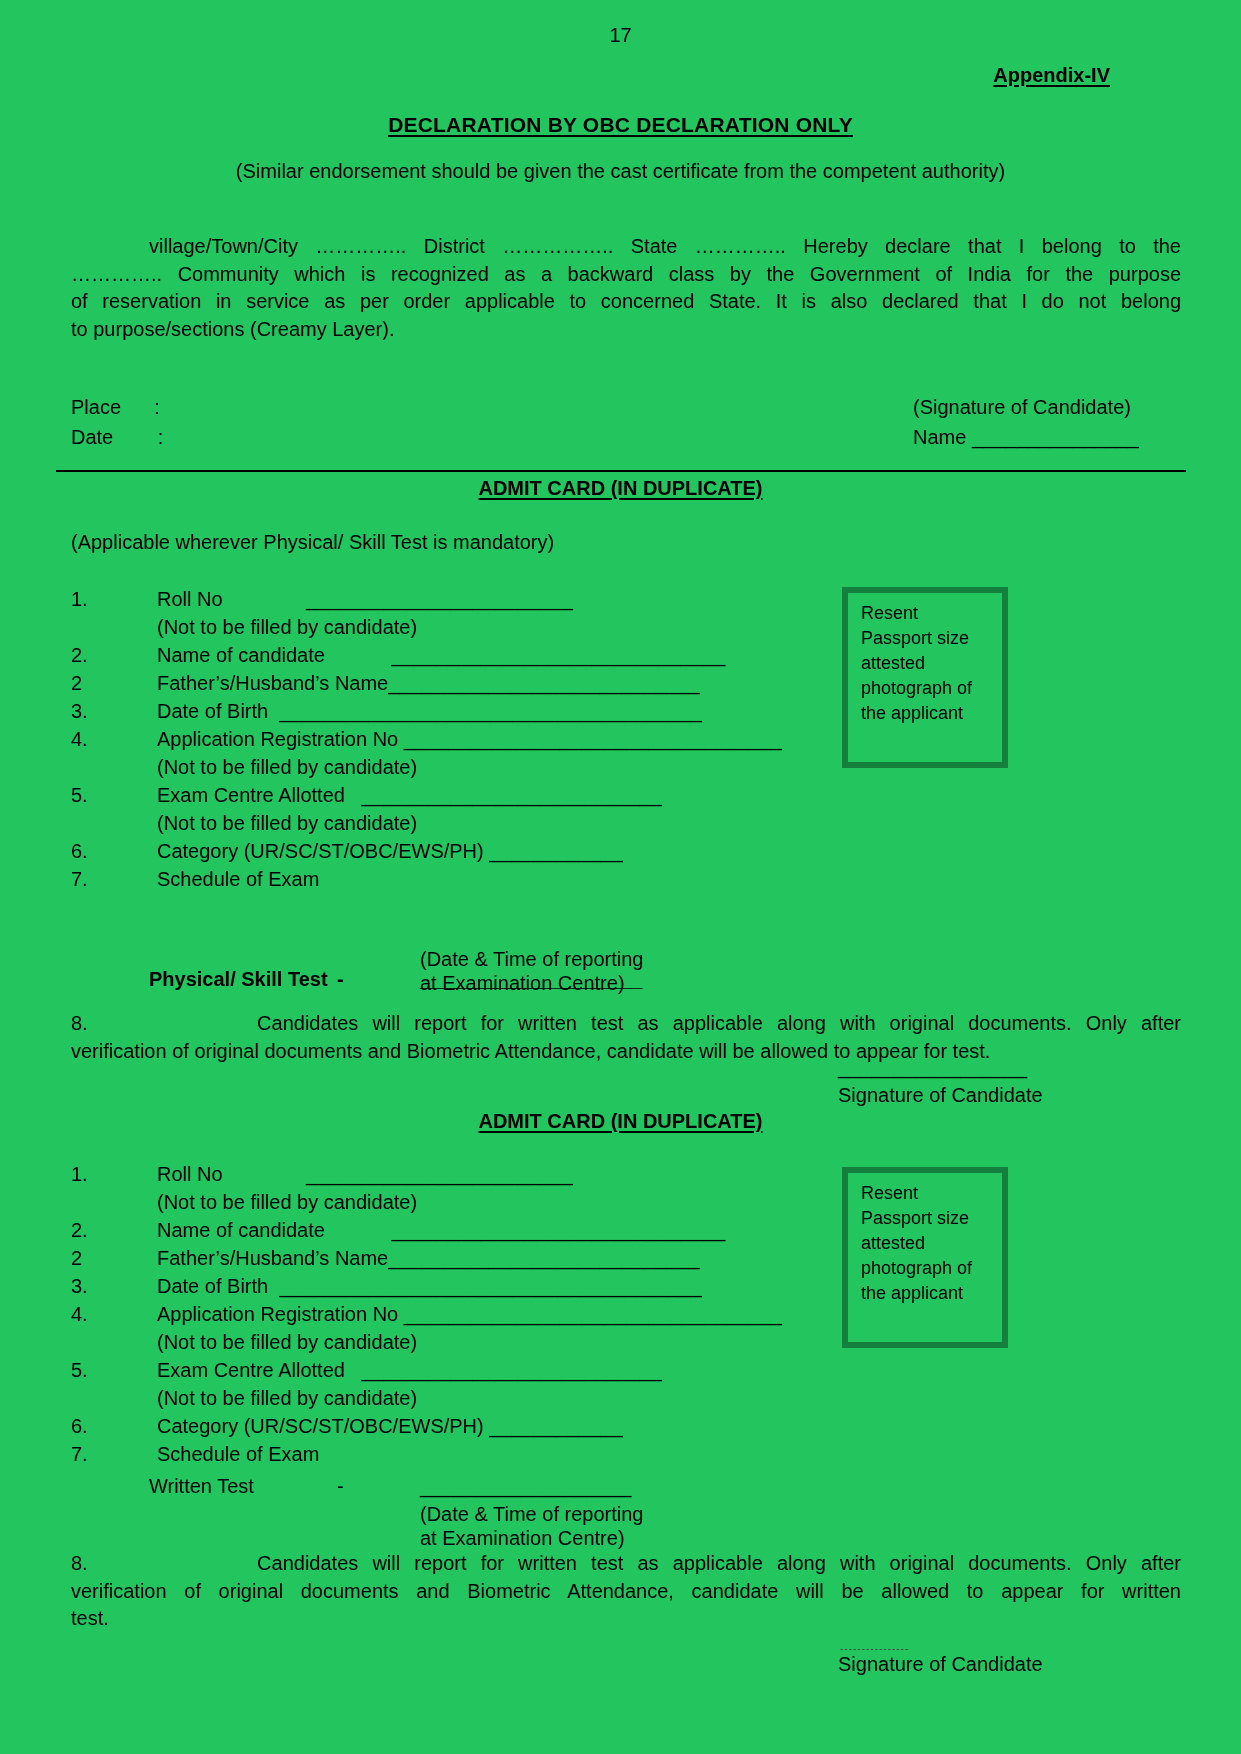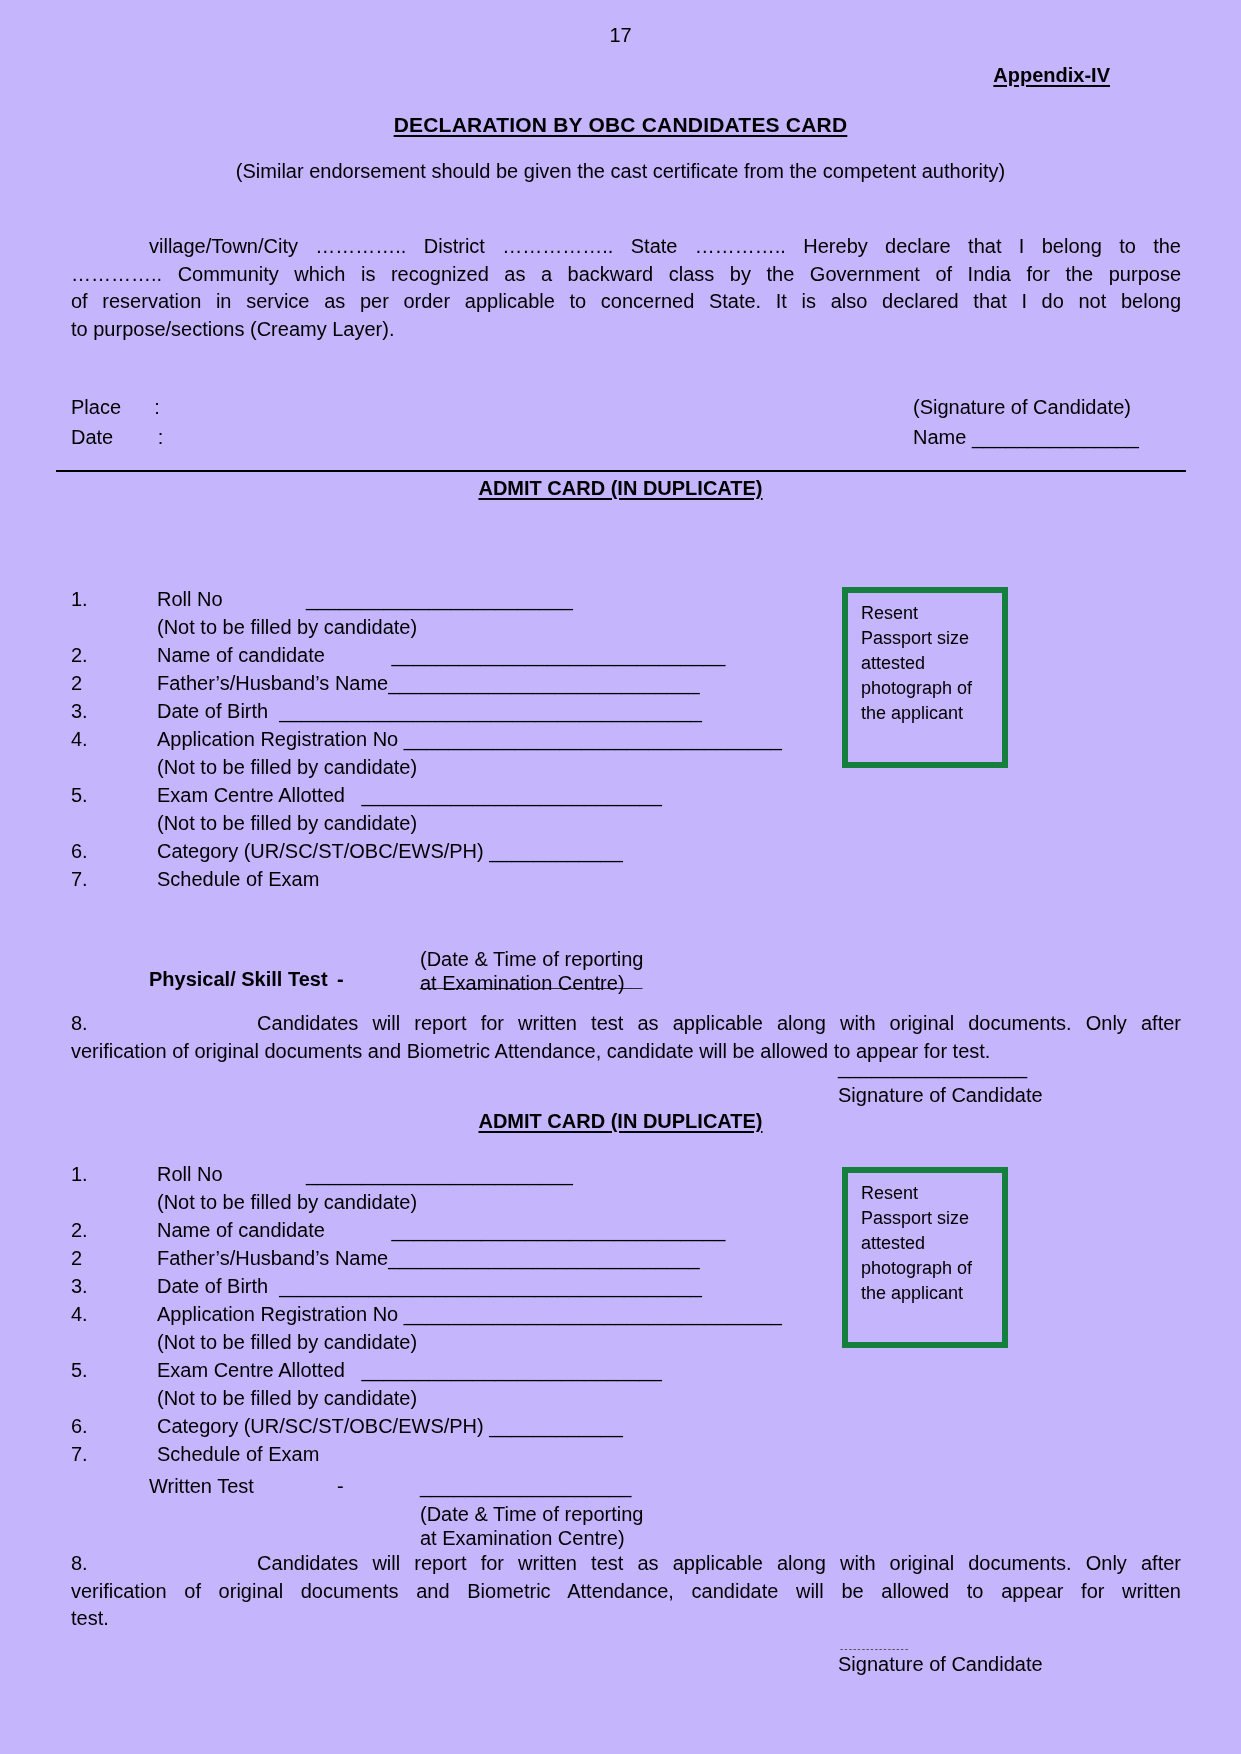--- a/index.html
+++ b/index.html
@@ -1,20 +1,20 @@
 <!DOCTYPE html>
 <html><head>
 <meta charset="utf-8">
 <style>
   html,body{margin:0;padding:0;background:#e8e8e8;}
   .page{
     position:relative;
     width:1241px;height:1754px;
     margin:0 auto;
-    background:#c4b5fd;
+    background:#22c55e;
     color:#000;
     font-family:"Liberation Sans", sans-serif;
     font-size:20px;
     overflow:hidden;
   }
   .abs{position:absolute;}
   .center{left:0;width:100%;text-align:center;}
   .bold{font-weight:bold;}
   .ul{text-decoration:underline;text-decoration-thickness:2px;text-underline-offset:3px;}
 
@@ -70,21 +70,21 @@
 </style>
 </head>
 <body>
 
 <div class="page">
 
   <div class="abs pgnum center">17</div>
 
   <div class="abs appendix bold ul">Appendix-IV</div>
 
-  <div class="abs h-decl center bold ul">DECLARATION BY OBC CANDIDATES CARD</div>
+  <div class="abs h-decl center bold ul">DECLARATION BY OBC DECLARATION ONLY</div>
 
   <div class="abs sub center">(Similar endorsement should be given the cast certificate from the competent authority)</div>
 
   <div class="abs para para-body">
       <div class="jline just">village/Town/City ………….. District …………….. State ………….. Hereby declare that I belong to the</div>
       <div class="jline just">………….. Community which is recognized as a backward class by the Government of India for the purpose</div>
       <div class="jline just">of reservation in service as per order applicable to concerned State. It is also declared that I do not belong</div>
       <div class="jline">to purpose/sections (Creamy Layer).</div>
     </div>
 
@@ -95,20 +95,21 @@
 
   <div class="abs pd-right">
     <div>(Signature of Candidate)</div>
     <div>Name _______________</div>
   </div>
 
   <div class="abs rule"></div>
 
   <div class="abs h-admit1 center bold ul">ADMIT CARD (IN DUPLICATE)</div>
 
+  <div class="abs applicable">(Applicable wherever Physical/ Skill Test is mandatory)</div>
 
   <div class="abs list list1">
       <div class="lrow">
         <span class="num">1.</span>
         <span class="txt">Roll No&nbsp;&nbsp;&nbsp;&nbsp;&nbsp;&nbsp;&nbsp;&nbsp;&nbsp;&nbsp;&nbsp;&nbsp;&nbsp;&nbsp;&nbsp;________________________</span>
       </div>
       <div class="lrow">
         <span class="num"></span>
         <span class="txt">(Not to be filled by candidate)</span>
       </div>

